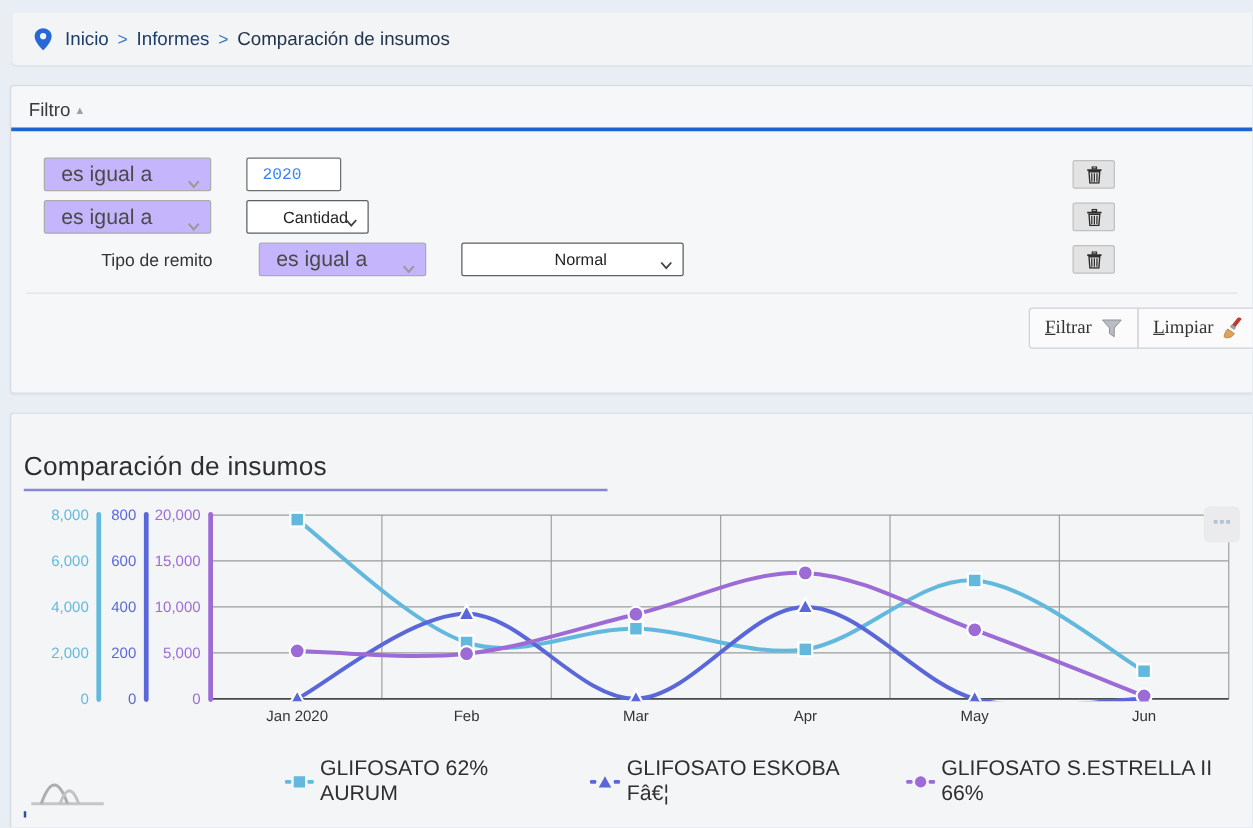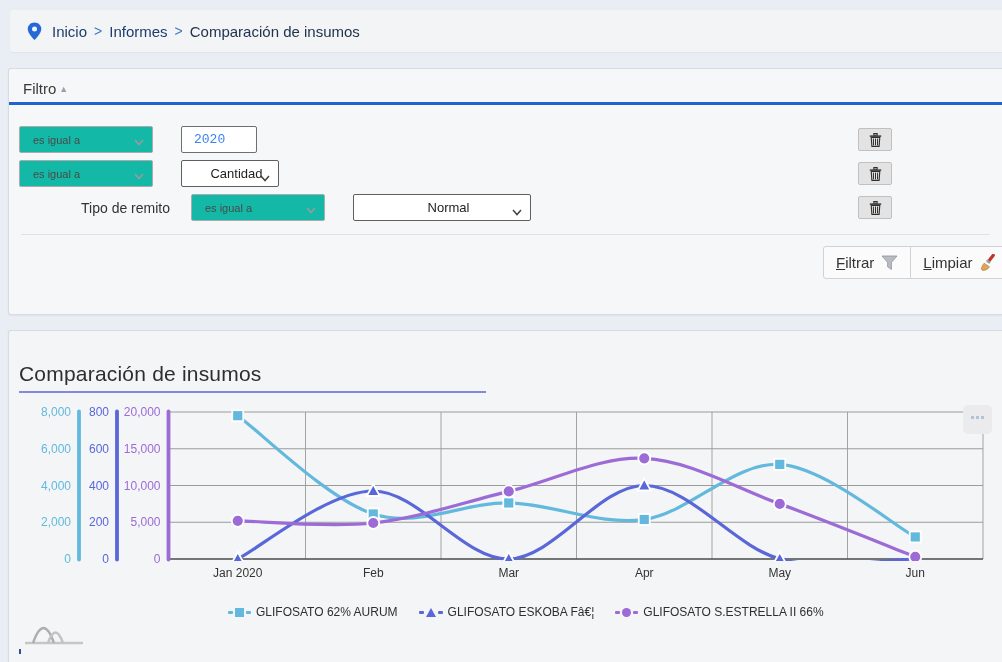--- a/index.html
+++ b/index.html
@@ -29,24 +29,24 @@
     background:#f6f7f8; border:1px solid #d8dce2; border-right:none;
     border-radius:3px 0 0 3px; box-shadow:0 1px 2px rgba(0,0,0,.05);
   }
   .filter-title { position:absolute; left:14px; top:11px; font-size:15px; color:#3a3a3a; cursor:pointer; }
   .tri-up { font-size:9px; color:#98a2ad; margin-left:3px; vertical-align:2px; }
   .blue-line { position:absolute; left:0; top:33px; width:100%; height:3px; background:#1e63cf; }
   .f-row { position:absolute; left:0; right:0; height:27px; display:flex; align-items:center; }
   .f-row.r0 { top:57px; } .f-row.r1 { top:91px; } .f-row.r2 { top:125px; }
   .f-label { width:172px; text-align:right; padding-right:11px; font-size:14px; color:#333; }
   .op-select {
-    margin-left:10px; width:134px; height:27px; background:#14b8a6;
+    margin-left:26px; width:134px; height:27px; background:#c4b5fd;
     border:1px solid #ababab; border-radius:2px; position:relative;
     display:flex; align-items:center; padding-left:13px;
-    color:#4a4a4a; font-size:11px;
+    color:#4a4a4a; font-size:17px;
   }
   .op-select .chev { position:absolute; right:8px; top:9px; }
   .val-input {
     margin-left:28px; width:76px; height:27px; background:#fff;
     border:1px solid #6f6f6f; border-radius:2px; padding-left:12px;
     font-size:13px; color:#3b82f6; font-family:Liberation Mono, monospace;
   }
   .val-select {
     margin-left:28px; height:27px; background:#fff;
     border:1px solid #5f5f5f; border-radius:2px; position:relative;
@@ -59,21 +59,21 @@
   .trash-btn {
     position:absolute; left:849px; top:2px; width:34px; height:23px;
     background:#e3e3e4; border:1px solid #c0c0c0; border-radius:2px;
     display:flex; align-items:center; justify-content:center; cursor:pointer;
   }
   .f-sep { position:absolute; left:12px; right:12px; top:165px; height:1px; background:#e1e2e6; }
   .btn-group { position:absolute; left:814px; top:177px; display:flex; }
   .btn {
     height:33px; background:#fbfbfc; border:1px solid #cfd2d6;
     display:flex; align-items:center; justify-content:center; gap:7px;
-    font-size:15px; color:#333; cursor:pointer; padding:0 12px;
+    font-size:15px; color:#333; cursor:pointer; padding:0 12px;font-family:Liberation Serif, serif;
   }
   .btn.first { border-radius:3px 0 0 3px; }
   .btn.second { border-radius:0 3px 3px 0; margin-left:-1px; }
   
   .chart-panel {
     position:absolute; left:8px; top:330px; right:0; height:332px;
     background:#f4f5f6; border:1px solid #d8dce2; border-right:none; border-bottom:none;
     border-radius:3px 0 0 0; box-shadow:0 1px 2px rgba(0,0,0,.05);
   }
   .chart-title { position:absolute; left:10px; top:31px; font-size:21px; color:#2e2e2e; letter-spacing:.2px; }
@@ -88,21 +88,21 @@
   .menu-btn i { width:3px; height:3px; background:#b3c2d6; display:block; }
   
   .legend { position:absolute; left:219px; top:274px; display:flex; gap:21px; align-items:center; }
   .leg-item { display:flex; align-items:center; gap:5px; cursor:pointer; }
   .leg-marker { display:flex; align-items:center; }
   .leg-dash { width:5px; height:3px; border-radius:1px; background:currentColor; }
   .leg-sq { width:9px; height:9px; margin:0 2px; background:currentColor; }
   .leg-circle { width:9px; height:9px; margin:0 2px; background:currentColor; border-radius:50%; }
   .leg-tri { width:0; height:0; margin:0 2px; border-left:5.5px solid transparent;
              border-right:5.5px solid transparent; border-bottom:9px solid currentColor; }
-  .leg-label { font-size:12px; color:#2f2f2f; }
+  .leg-label { font-size:17px; color:#2f2f2f; }
   .waves-icon { position:absolute; left:14px; top:290px; }
   .blue-tick { position:absolute; left:10px; top:318px; width:2px; height:5px; background:#2d4f9c; }
 </style>
 </head>
 <body>
 
 <div class="breadcrumb-bar">
   <span class="pin">
     <svg width="15" height="19" viewBox="0 0 15 19">
       <path d="M7.5,0.5 C3.6,0.5 0.7,3.4 0.7,7.1 c0,4.8 6.8,11 6.8,11 s6.8,-6.2 6.8,-11 C14.3,3.4 11.4,0.5 7.5,0.5 z" fill="#2668d6"></path>

